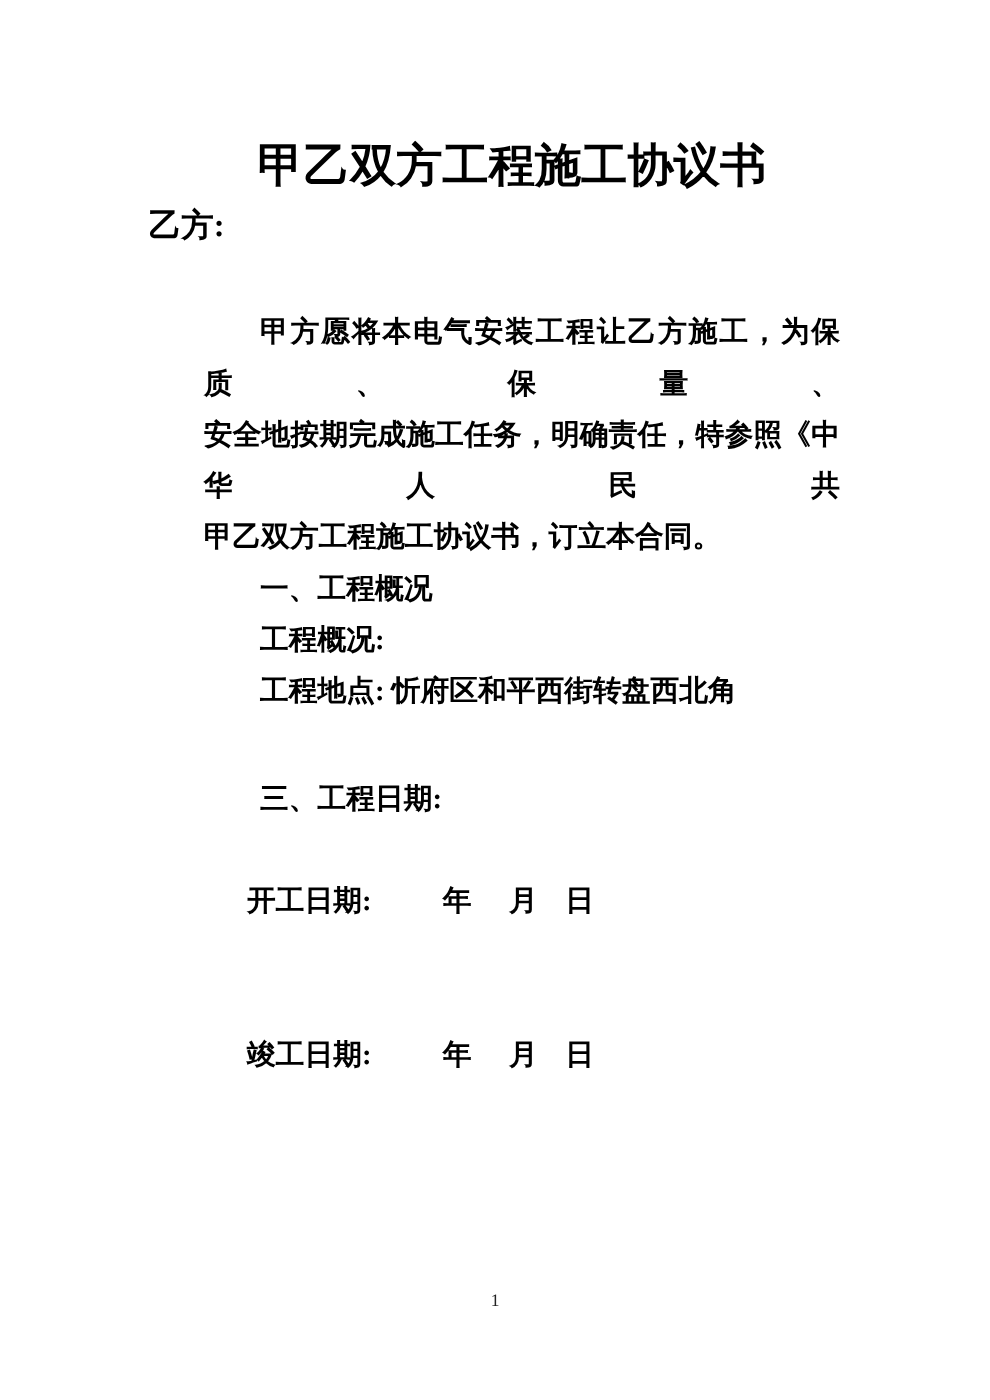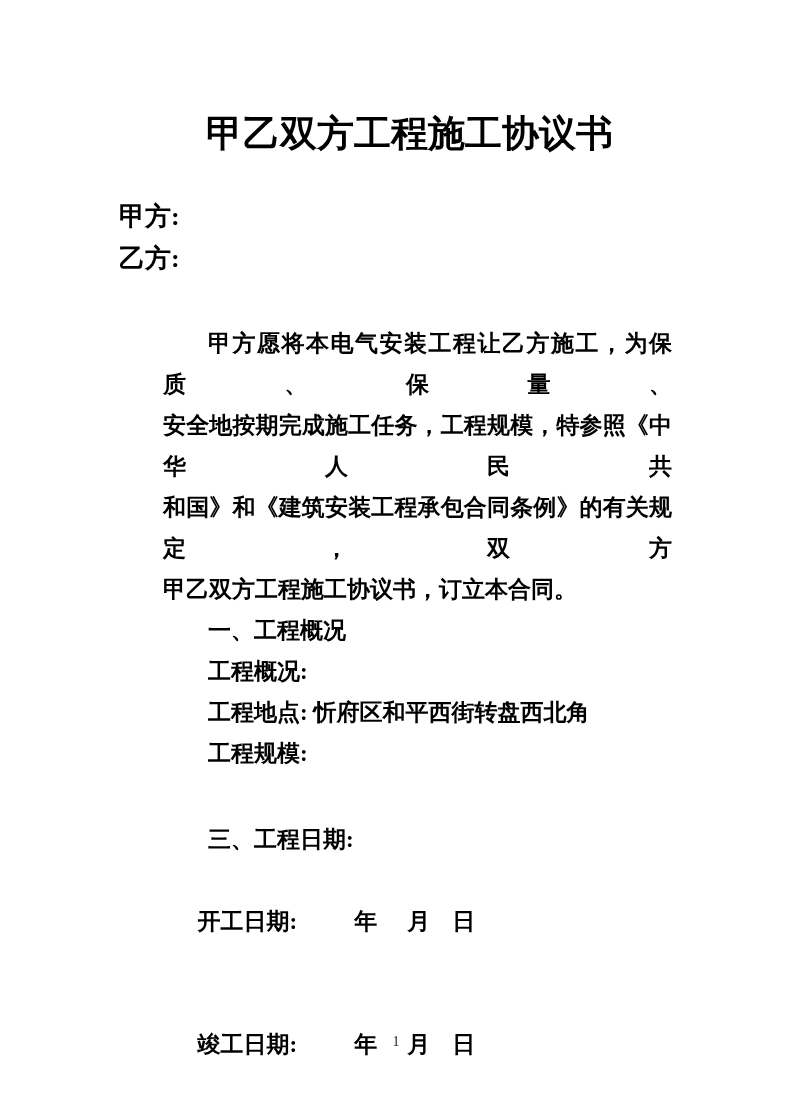--- a/index.html
+++ b/index.html
@@ -65,34 +65,31 @@
   }
 </style>
 </head>
 <body>
 
 <div class="page">
   <div class="content">
 
     <div class="doc-title">甲乙双方工程施工协议书</div>
 
-    <div class="party party-a">甲方:</div>
     <div class="party">乙方:</div>
 
     <div class="sp1"></div>
 
     <div class="line indent jfull">甲方愿将本电气安装工程让乙方施工，为保质、保量、</div>
-    <div class="line jfull">安全地按期完成施工任务，工程规模，特参照《中华人民共</div>
-    <div class="line jfull">和国》和《建筑安装工程承包合同条例》的有关规定，双方</div>
+    <div class="line jfull">安全地按期完成施工任务，明确责任，特参照《中华人民共</div>
     <div class="line">甲乙双方工程施工协议书，订立本合同。</div>
 
     <div class="line indent">一、工程概况</div>
     <div class="line indent">工程概况:</div>
     <div class="line indent">工程地点: 忻府区和平西街转盘西北角</div>
-    <div class="line indent">工程规模:</div>
 
     <div class="sp2"></div>
 
     <div class="line indent">三、工程日期:</div>
 
     <div class="line indent date-line">
       <span>开工日期:</span><span class="fld-year">年</span><span class="fld-month">月</span><span class="fld-day">日</span>
     </div>
 
     <div class="line indent date-line">

